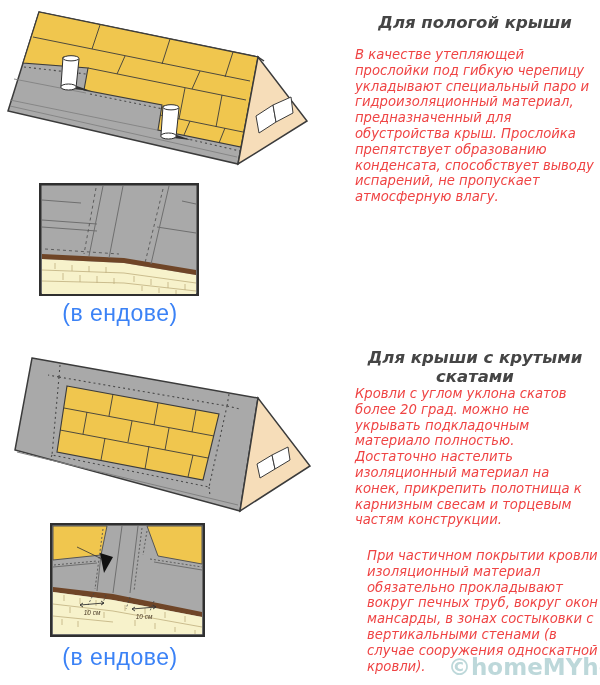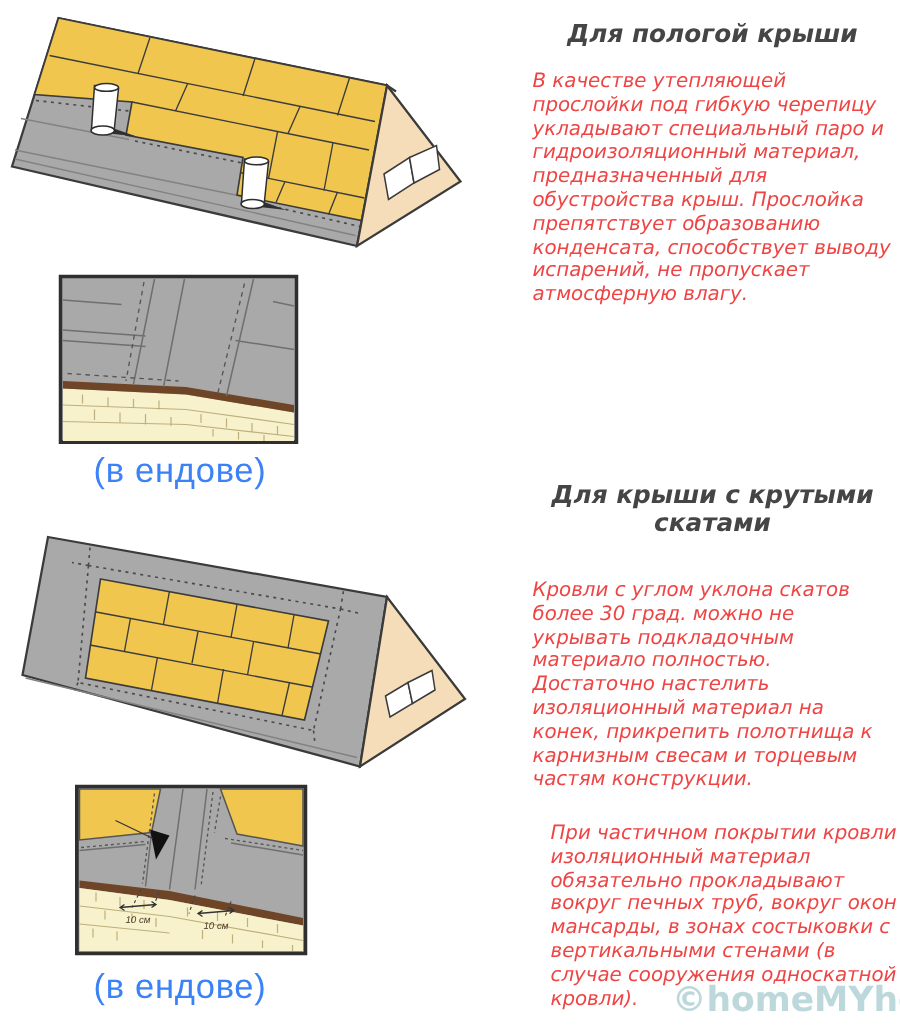--- a/index.html
+++ b/index.html
@@ -162,18 +162,18 @@
       </g>
       <text x="42" y="92" font-size="6.5" fill="#4a3a28" text-anchor="middle" font-style="italic" font-family="Liberation Sans, sans-serif">10 см</text>
       <text x="94" y="96" font-size="6.5" fill="#4a3a28" text-anchor="middle" font-style="italic" font-family="Liberation Sans, sans-serif">10 см</text>
     </svg>
   </div>
   <div class="caption" style="left:30px; top:644px; width:180px;">(в ендове)</div>
 
   <div class="heading" style="top:13px;text-align:center;">Для пологой крыши</div>
   <div class="para" style="top:47px;">В качестве утепляющей прослойки под гибкую черепицу укладывают специальный паро и гидроизоляционный материал, предназначенный для обустройства крыш. Прослойка препятствует образованию конденсата, способствует выводу испарений, не пропускает атмосферную влагу.</div>
 
-  <div class="heading" style="top:320px;">Для крыши с крутыми скатами</div>
-  <div class="para" style="top:386px;">Кровли с углом уклона скатов более 30 град. можно не укрывать подкладочным материало полностью. Достаточно настелить изоляционный материал на конек, прикрепить полотнища к карнизным свесам и торцевым частям конструкции.</div>
+  <div class="heading" style="top:348px;">Для крыши с крутыми скатами</div>
+  <div class="para" style="top:386px;">Кровли с углом уклона скатов более 20 град. можно не укрывать подкладочным материало полностью. Достаточно настелить изоляционный материал на конек, прикрепить полотнища к карнизным свесам и торцевым частям конструкции.</div>
   <div class="para" style="top:548px;margin-left:12px;">При частичном покрытии кровли изоляционный материал обязательно прокладывают вокруг печных труб, вокруг окон мансарды, в зонах состыковки с вертикальными стенами (в случае сооружения односкатной кровли).</div>
 
   <div class="watermark">©homeMYhome.ru</div>
 </div>
 
 </body></html>

